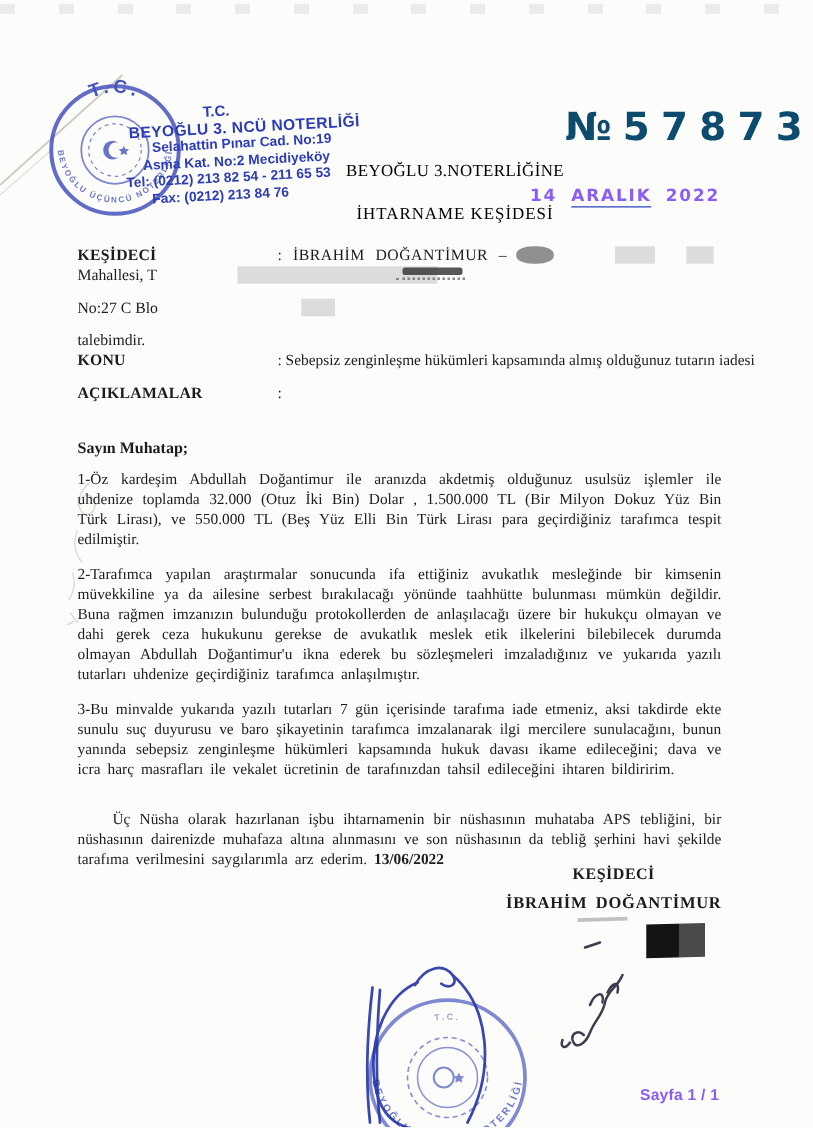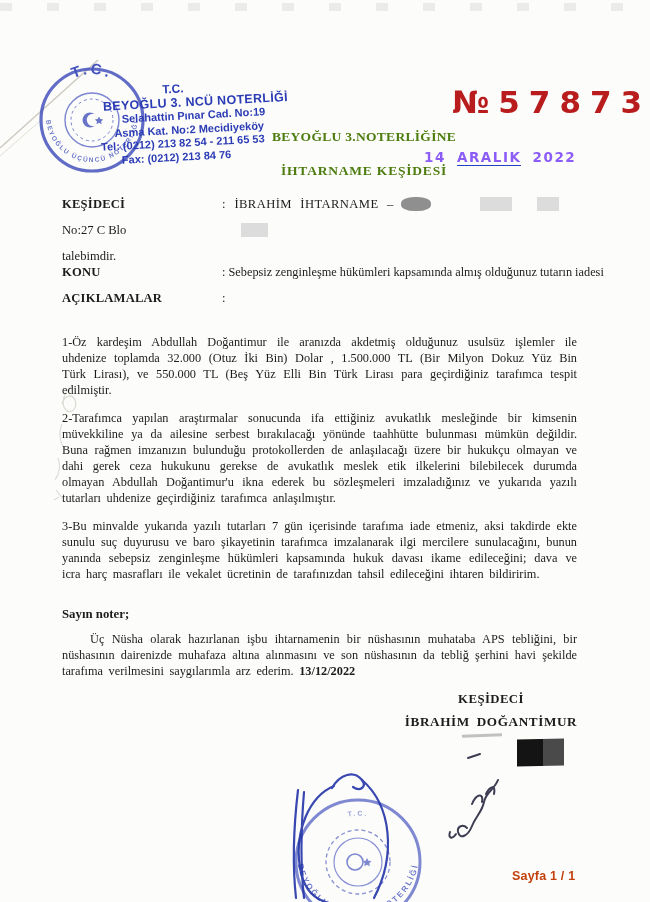--- a/index.html
+++ b/index.html
@@ -22,34 +22,34 @@
     color:#2b3cb5; font-family:"Liberation Sans", sans-serif; font-weight:700;
     font-size:11px; line-height:13.5px; white-space:nowrap;
   }
   .addr-stamp .l1{margin-left:68px; font-size:12px;}
   .addr-stamp .l2{margin-left:8px; font-size:12.5px; letter-spacing:.3px;}
   .addr-stamp .l3{margin-left:26px;}
   .addr-stamp .l4{margin-left:18px;}
   .addr-stamp .l5{margin-left:4px;}
   .addr-stamp .l6{margin-left:24px;}
   .num-stamp{
-    position:absolute; left:452px; top:84px; color:#b91c1c;
+    position:absolute; left:452px; top:84px; color:#0c4a6e;
     font-family:"DejaVu Sans", sans-serif; font-weight:700;
     font-size:31px; letter-spacing:9px; white-space:nowrap;
   }
   .date-stamp{
     position:absolute; left:424px; top:132px; color:#8b5cf6;
     font-family:"DejaVu Sans", sans-serif; font-weight:700;
     font-size:13.5px; letter-spacing:1.5px; white-space:nowrap;margin-top:17px;
   }
   .date-stamp .mon{border-bottom:1.5px solid #2540c0; margin:0 5px;}
   
   .doc-title{
     position:absolute; left:244px; top:129px; width:240px; text-align:center;
-    font-weight:700; font-size:13.5px; letter-spacing:.3px; color:#4d7c0f;
+    font-weight:400; font-size:13.5px; letter-spacing:.3px; color:#000000;
   }
   .doc-title .t2{margin-top:18px; letter-spacing:.8px;}
   
   .content{position:absolute; left:62px; top:196px; width:527px; font-size:12.3px; line-height:16px;}
   .frow{position:relative; white-space:nowrap;}
   .flabel{display:inline-block; width:160px; font-weight:700; font-size:12.6px; letter-spacing:.2px;}
   .fval{font-size:12.6px;}
   .caps{word-spacing:5px; letter-spacing:.4px;} .gap-m{height:10px;} .gap-l{height:28px;}
   .redact{display:inline-block; height:14px; vertical-align:-3px;}
   .r-gray{background:#8f8f8f;} .r-light{background:#dcdcdc;} .r-black{background:#1f1f1f;} .r-dark{background:#3f3f3f;}
@@ -62,21 +62,21 @@
   .bold{font-weight:700;}
   
   .sig-block{position:absolute; left:398px; top:692px; width:186px; text-align:center; font-weight:700;}
   .sig-block .sig-label{font-size:12.8px; margin-bottom:7px; letter-spacing:.4px;}
   .sig-block .sig-name{font-size:13.2px; letter-spacing:.6px; word-spacing:3px;}
   .sig-redact{position:absolute; left:517px; top:739px; width:47px; height:27px; transform:skewY(-1.5deg);
     background:linear-gradient(90deg,#141414 0 55%, #4a4a4a 55% 100%);}
   .sig-smudge{position:absolute; left:462px; top:734px; width:40px; height:3px; background:#9a9a9a; opacity:.6; transform:rotate(-2deg);}
   .ink{position:absolute;}
   .footer-page{
-    position:absolute; left:512px; top:869px; color:#c2410c;
+    position:absolute; left:512px; top:869px; color:#8b5cf6;
     font-family:"Liberation Sans", sans-serif; font-weight:700; font-size:12.5px; letter-spacing:.2px;
   }
   .margin-scribble{position:absolute; left:44px; top:372px; opacity:.45;}
 </style>
 </head>
 <body>
 
 <div class="page">
 
   <div class="scan-noise"></div>
@@ -131,26 +131,32 @@
 
   <svg class="margin-scribble" width="50" height="160">
     <path d="M 28 14 c -8 6 -12 18 -6 24 c 5 5 12 -2 9 -10 c -3 -7 -11 -4 -13 4" fill="none" stroke="#b9b4ac" stroke-width="1.3"></path>
     <path d="M 18 52 c -4 10 -2 20 4 26 m -8 8 c 3 8 1 16 -3 22" fill="none" stroke="#bdb8b0" stroke-width="1.2"></path>
     <path d="M 12 118 l 6 8 m -8 2 l 5 -3" fill="none" stroke="#b9b4ac" stroke-width="1.2"></path>
   </svg>
 
   <div class="content">
 
     <div class="frow">
-      <span class="flabel">KEŞİDECİ</span><span class="fval caps">: İBRAHİM İHTARNAME –</span>
+      <span class="flabel">KEŞİDECİ</span><span class="fval caps">: İBRAHİM DOĞANTİMUR –</span>
       <span class="redact r-gray blob" style="width:30px; margin-left:4px;"></span>
       <span class="redact r-light" style="width:32px; margin-left:46px;"></span>
       <span class="redact r-light" style="width:22px; margin-left:22px;"></span>
     </div>
 
+    <div class="frow">
+      <span class="fval">Mahallesi, T</span>
+      <span class="redact r-light" style="position:absolute; left:128px; top:1px; width:160px;"></span>
+      <span class="smear" style="left:260px; top:2px; width:48px; height:6px;"></span>
+      <span class="dotline" style="left:255px; top:10px; width:55px;"></span>
+    </div>
 
     <div class="gap-m"></div>
 
 
     <div class="frow">
       <span class="fval">No:27 C Blo</span>
       <span class="redact r-light" style="width:27px; margin-left:112px;"></span>
     </div>
 
     <div class="gap-m"></div>
@@ -163,26 +169,26 @@
     </div>
 
     <div class="gap-m"></div>
 
     <div class="frow">
       <span class="flabel">AÇIKLAMALAR</span><span class="fval">:</span>
     </div>
 
     <div class="gap-l"></div>
 
+    <p class="salut">Sayın Muhatap;</p>
     <p class="para">1-Öz kardeşim Abdullah Doğantimur ile aranızda akdetmiş olduğunuz usulsüz işlemler ile uhdenize toplamda 32.000 (Otuz İki Bin) Dolar , 1.500.000 TL (Bir Milyon Dokuz Yüz Bin Türk Lirası), ve 550.000 TL (Beş Yüz Elli Bin Türk Lirası para geçirdiğiniz tarafımca tespit edilmiştir.</p>
     <p class="para">2-Tarafımca yapılan araştırmalar sonucunda ifa ettiğiniz avukatlık mesleğinde bir kimsenin müvekkiline ya da ailesine serbest bırakılacağı yönünde taahhütte bulunması mümkün değildir. Buna rağmen imzanızın bulunduğu protokollerden de anlaşılacağı üzere bir hukukçu olmayan ve dahi gerek ceza hukukunu gerekse de avukatlık meslek etik ilkelerini bilebilecek durumda olmayan Abdullah Doğantimur'u ikna ederek bu sözleşmeleri imzaladığınız ve yukarıda yazılı tutarları uhdenize geçirdiğiniz tarafımca anlaşılmıştır.</p>
     <p class="para" style="margin-bottom:24px;">3-Bu minvalde yukarıda yazılı tutarları 7 gün içerisinde tarafıma iade etmeniz, aksi takdirde ekte sunulu suç duyurusu ve baro şikayetinin tarafımca imzalanarak ilgi mercilere sunulacağını, bunun yanında sebepsiz zenginleşme hükümleri kapsamında hukuk davası ikame edileceğini; dava ve icra harç masrafları ile vekalet ücretinin de tarafınızdan tahsil edileceğini ihtaren bildiririm.</p>
 
-    <p class="salut">Sayın noter;</p>
-    <p class="para closing"><span>Üç Nüsha olarak hazırlanan işbu ihtarnamenin bir nüshasının muhataba  APS tebliğini, bir nüshasının dairenizde muhafaza altına alınmasını ve son nüshasının da tebliğ şerhini havi şekilde tarafıma verilmesini saygılarımla arz ederim.</span> <span class="bold">13/12/2022</span></p>
+    <p class="para closing"><span>Üç Nüsha olarak hazırlanan işbu ihtarnamenin bir nüshasının muhataba  APS tebliğini, bir nüshasının dairenizde muhafaza altına alınmasını ve son nüshasının da tebliğ şerhini havi şekilde tarafıma verilmesini saygılarımla arz ederim.</span> <span class="bold">13/06/2022</span></p>
 
   </div>
 
   <div class="sig-block">
     <div class="sig-label">KEŞİDECİ</div>
     <div class="sig-name">İBRAHİM DOĞANTİMUR</div>
   </div>
   <div class="sig-smudge"></div>
   <div class="sig-redact"></div>
 

